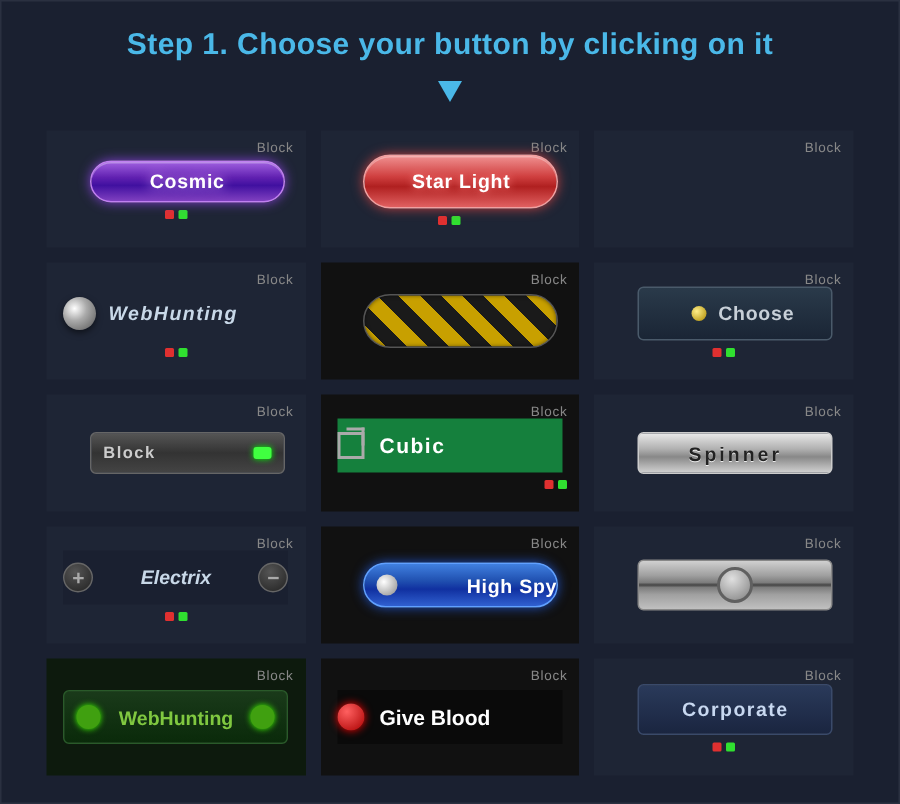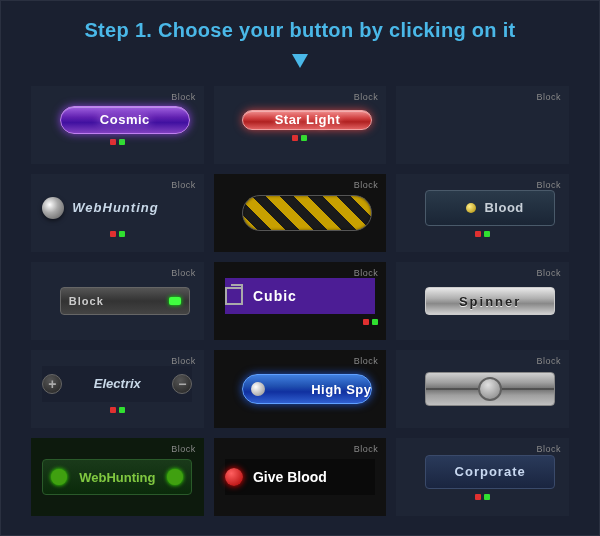--- a/index.html
+++ b/index.html
@@ -85,21 +85,21 @@
       border-radius: 20px;
       border: 1px solid #c080f0;
       box-shadow: 0 0 8px #8040d0, inset 0 1px 0 rgba(255,255,255,0.3);
       font-size: 13px;
       color: #fff;
       text-shadow: 0 0 8px #e0a0ff;
     }
 
     
     .btn-starlight {
-      width: 130px; height: 20px;
+      width: 130px; height: 36px;
       background: linear-gradient(180deg, #f09090 0%, #d04040 40%, #b02020 60%, #e06060 100%);
       border-radius: 20px;
       border: 1px solid #f0a0a0;
       box-shadow: 0 0 8px #c04040, inset 0 1px 0 rgba(255,255,255,0.3);
       font-size: 13px;
       color: #fff;
       text-shadow: 0 0 6px #ff8080;
     }
 
     
@@ -181,21 +181,21 @@
       letter-spacing: 1px;
     }
     .remote-led {
       width: 12px; height: 8px;
       background: #40ff40;
       border-radius: 2px;
       box-shadow: 0 0 4px #00ff00;
     }
     .btn-cubic {
       width: 150px; height: 36px;
-      background: #4c1d95;
+      background: #15803d;
       display: flex;
       align-items: center;
       gap: 10px;
       color: #fff;
       font-size: 14px;
       font-weight: bold;
       letter-spacing: 1px;
     }
     .cubic-icon {
       width: 18px; height: 18px;
@@ -411,21 +411,21 @@
 
   <div class="cell" style="background:#111">
     <span class="block-label">Block</span>
     <div class="btn btn-hazard"></div>
   </div>
 
   <div class="cell" style="background:#1e2535">
     <span class="block-label">Block</span>
     <div class="btn btn-subnet" style="border-radius:4px">
       <div class="subnet-dot"></div>
-      <span>Blood</span>
+      <span>Choose</span>
     </div>
     <div class="color-dots">
       <div class="dot-r"></div>
       <div class="dot-g"></div>
     </div>
   </div>
 
   <div class="cell" style="background:#1e2535">
     <span class="block-label">Block</span>
     <div class="btn btn-remote">

